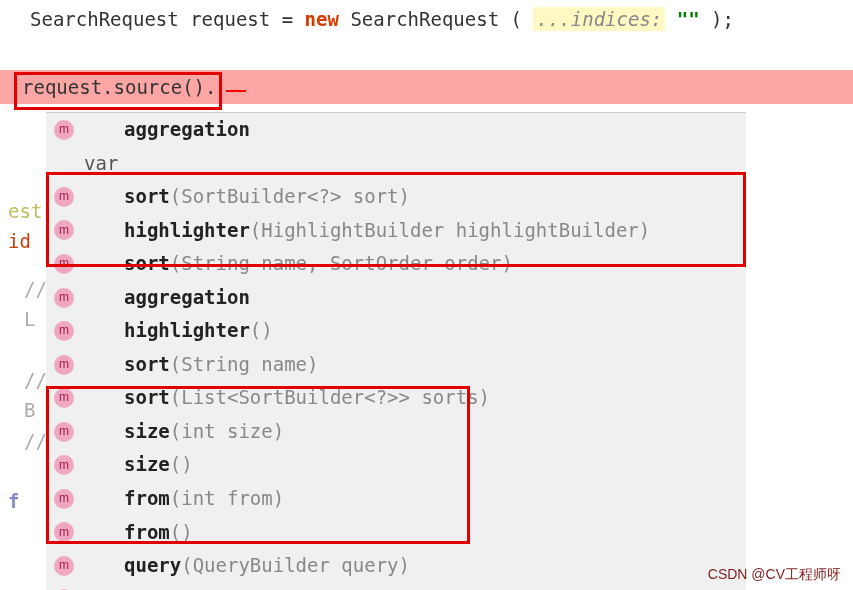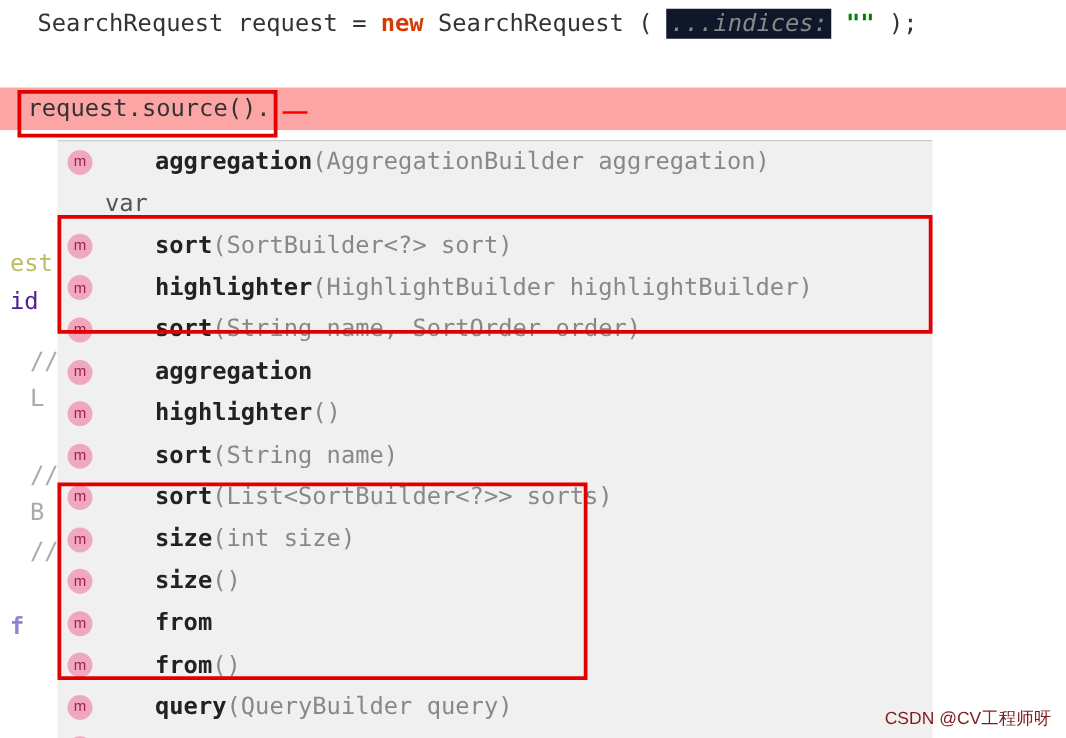--- a/index.html
+++ b/index.html
@@ -11,21 +11,21 @@
       background: #fff;
       overflow: hidden;
       color: #333;
     }
     .code-line {
       padding: 8px 20px 8px 30px;
       font-family: "Consolas", monospace;
       white-space: nowrap;
     }
     .kw-new { color: #d73a00; font-weight: bold; text-align: center; }
-    .hint { background: #0f172a; color: #888; padding: 1px 3px; font-style: italic; }
+    .hint { background: #fef9c3; color: #888; padding: 1px 3px; font-style: italic; }
     .str { color: #008000; font-weight: bold; }
     .source-line {
       padding: 6px 20px 6px 22px;
       background: #fca5a5;
       position: relative;
     }
     .redbox {
       border: 3px solid #e00000;
       position: absolute;
     }
@@ -103,33 +103,32 @@
 </div>
 
 <div style="height:32px"></div>
 
 <div class="source-line">
   <span>request.source().</span>
   <span style="color:red; position:relative; top:-2px; display:inline-block; width:20px; height:4px; border-bottom:2px solid red; margin-left:-2px;"></span>
 </div>
 
 <span class="gutter-text" style="top:200px;">est</span>
-<span class="gutter-text" style="top:230px; color:#4c1d95;text-align:center;">id</span>
+<span class="gutter-text" style="top:230px; color:#c2410c;text-align:center;">id</span>
 <span class="gutter-grey" style="top:278px;">//</span>
 <span class="gutter-grey" style="top:308px;">L</span>
 <span class="gutter-grey" style="top:369px;">//</span>
 <span class="gutter-grey" style="top:399px;">B</span>
 <span class="gutter-grey" style="top:430px;">//</span>
 <span class="gutter-text" style="top:490px; color:#8888cc; font-weight:bold;">f</span>
 
 <div class="popup">
   <div class="popup-row">
     <span class="m-icon">m</span>
     <span class="method-name">aggregation</span>
-    <span class="params">(AggregationBuilder aggregation)</span>
   </div>
   <div class="popup-row var-row">
     <span class="m-icon"></span>
     <span style="color:#555">var</span>
   </div>
   <div class="popup-row">
     <span class="m-icon">m</span>
     <span class="method-name">sort</span>
     <span class="params">(SortBuilder&lt;?&gt; sort)</span>
   </div>
@@ -168,20 +167,21 @@
     <span class="params">(int size)</span>
   </div>
   <div class="popup-row">
     <span class="m-icon">m</span>
     <span class="method-name">size</span>
     <span class="params">()</span>
   </div>
   <div class="popup-row">
     <span class="m-icon">m</span>
     <span class="method-name">from</span>
+    <span class="params">(int from)</span>
   </div>
   <div class="popup-row">
     <span class="m-icon">m</span>
     <span class="method-name">from</span>
     <span class="params">()</span>
   </div>
   <div class="popup-row">
     <span class="m-icon">m</span>
     <span class="method-name">query</span>
     <span class="params">(QueryBuilder query)</span>

